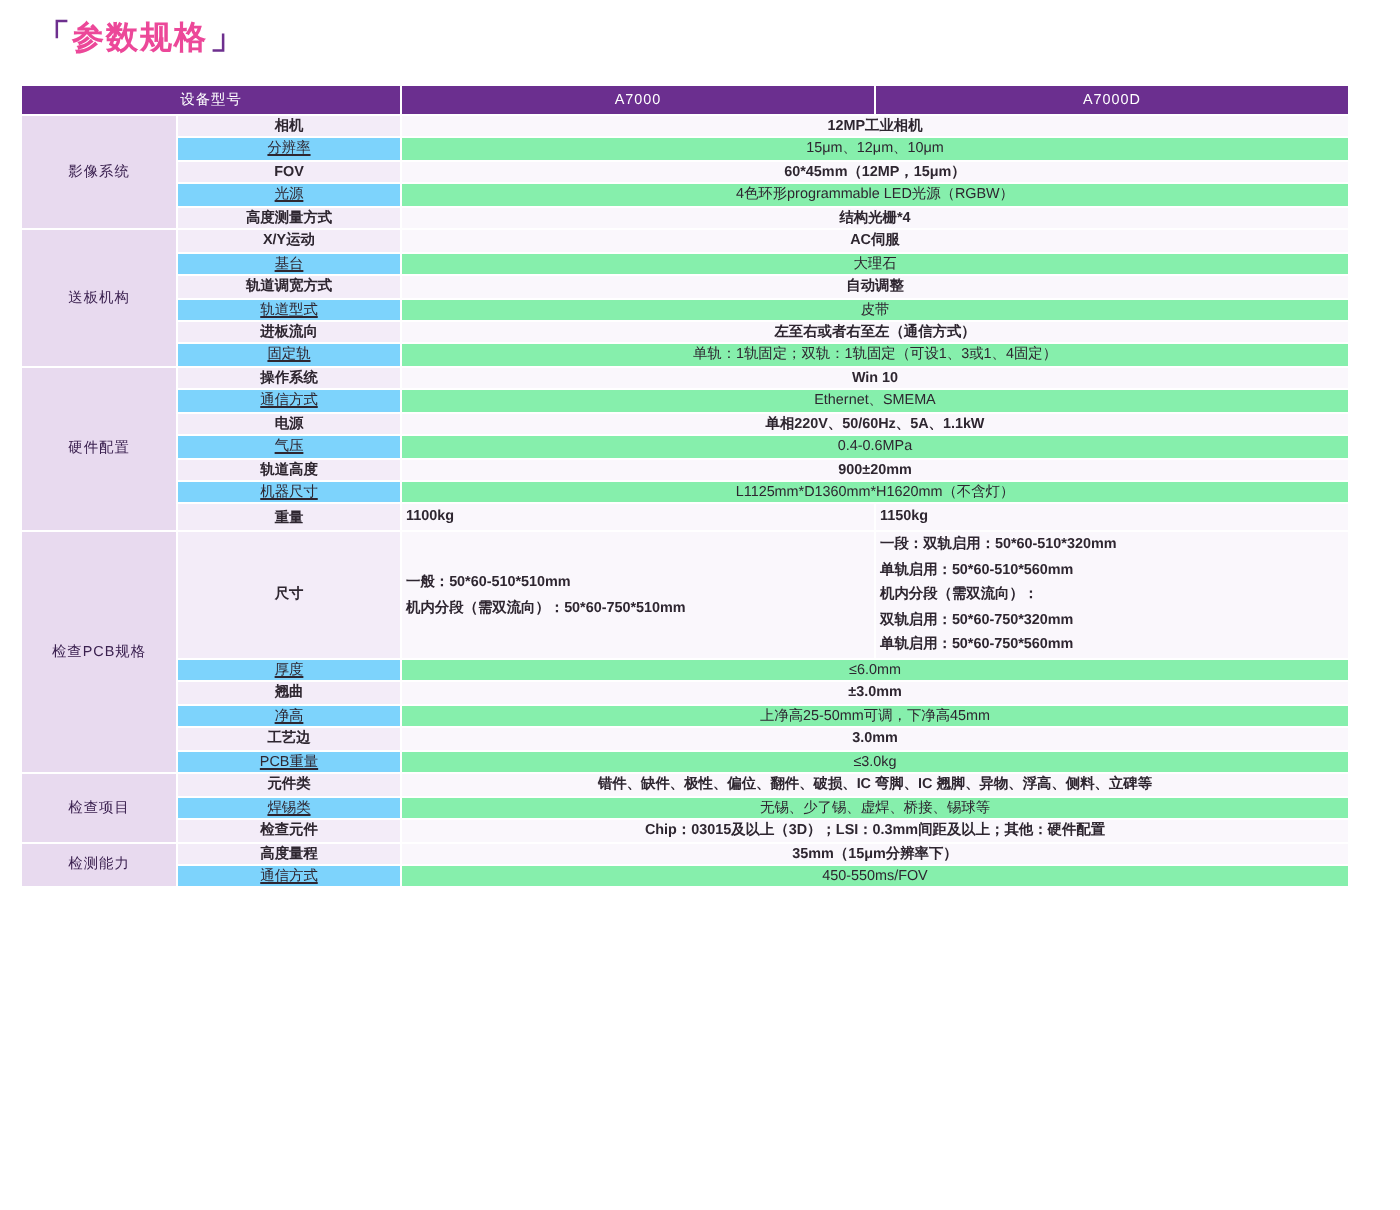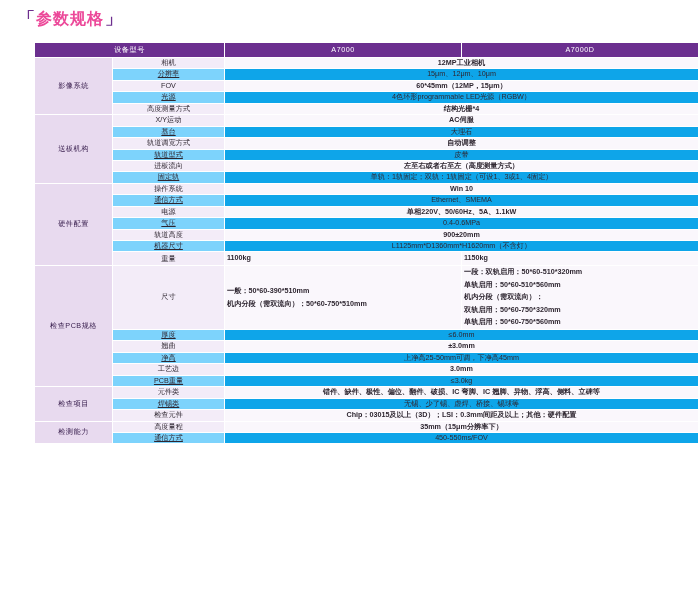--- a/index.html
+++ b/index.html
@@ -36,21 +36,21 @@
   }
   .title-text {
     font-size: 16px;
     font-weight: bold;
     color: #ec4899;
     letter-spacing: 1px;
     line-height: 1;
   }
   table.spec {
     position: absolute;
-    left: 34px;
+    left: 10px;
     top: 42px;
     width: 664px;
     border-collapse: collapse;
     table-layout: fixed;
   }
   table.spec td, table.spec th {
     border: 1px solid #ffffff;
     font-size: 7.2px;
     text-align: center;
     vertical-align: middle;
@@ -81,24 +81,24 @@
     width: 110px;
     font-size: 7.2px;
   }
   td.valuecell {
     background: #f7f3fa;
     color: #2e2630;
   }
   td.valuecell.alt {
     background: #f4eef8;
   }
-  tr.rowA td.labelcell { background: #f3ecf8; }
+  tr.rowA td.labelcell { background: #f3ecf8; font-weight: bold; }
   tr.rowA td.valuecell { background: #faf7fc; font-weight: bold; }
   tr.rowB td.labelcell { background: #7dd3fc; text-decoration: underline; }
-  tr.rowB td.valuecell { background: #0ea5e9; }
+  tr.rowB td.valuecell { background: #86efac; }
   td.tall { height: 38px; }
   td.multiline { line-height: 1.7; }
   .sizecell-inner {
     display: block;
     text-align: left;
     line-height: 1.75;
   }
 </style>
 </head>
 <body>
@@ -159,21 +159,21 @@
         <tr class="rowA">
           <td class="labelcell">轨道调宽方式</td>
           <td class="valuecell" colspan="2">自动调整</td>
         </tr>
         <tr class="rowB">
           <td class="labelcell">轨道型式</td>
           <td class="valuecell" colspan="2">皮带</td>
         </tr>
         <tr class="rowA">
           <td class="labelcell">进板流向</td>
-          <td class="valuecell" colspan="2">左至右或者右至左（高度测量方式）</td>
+          <td class="valuecell" colspan="2">左至右或者右至左（通信方式）</td>
         </tr>
         <tr class="rowB">
           <td class="labelcell">固定轨</td>
           <td class="valuecell" colspan="2">单轨：1轨固定；双轨：1轨固定（可设1、3或1、4固定）</td>
         </tr>
         <tr class="rowA">
           <td class="groupcell" rowspan="7">硬件配置</td>
           <td class="labelcell">操作系统</td>
           <td class="valuecell" colspan="2">Win 10</td>
         </tr>
@@ -203,21 +203,21 @@
             <span class="sizecell-inner">1100kg</span>
           </td>
           <td class="valuecell alt">
             <span class="sizecell-inner">1150kg</span>
           </td>
         </tr>
         <tr class="rowA">
           <td class="groupcell" rowspan="6">检查PCB规格</td>
           <td class="labelcell tall">尺寸</td>
           <td class="valuecell tall multiline">
-            <span class="sizecell-inner">一般：50*60-390*510mm</span>
+            <span class="sizecell-inner">一般：50*60-510*510mm</span>
             <span class="sizecell-inner">机内分段（需双流向）：50*60-750*510mm</span>
           </td>
           <td class="valuecell alt tall multiline">
             <span class="sizecell-inner">一段：双轨启用：50*60-510*320mm</span>
             <span class="sizecell-inner">单轨启用：50*60-510*560mm</span>
             <span class="sizecell-inner">机内分段（需双流向）：</span>
             <span class="sizecell-inner">双轨启用：50*60-750*320mm</span>
             <span class="sizecell-inner">单轨启用：50*60-750*560mm</span>
           </td>
         </tr>

